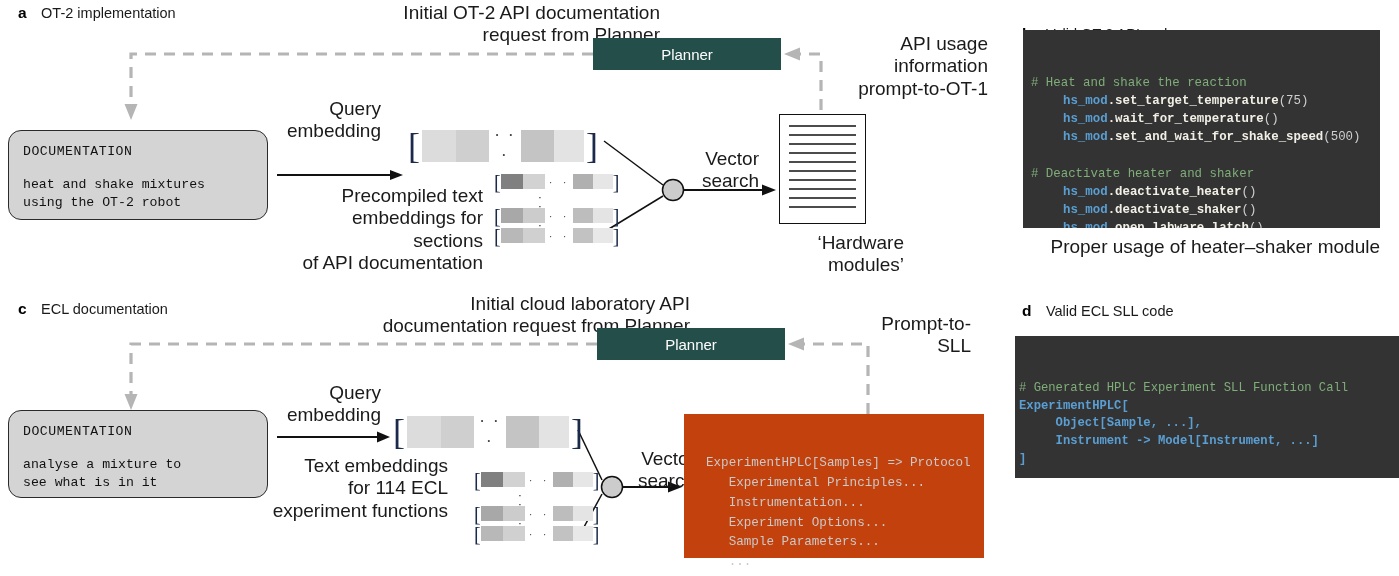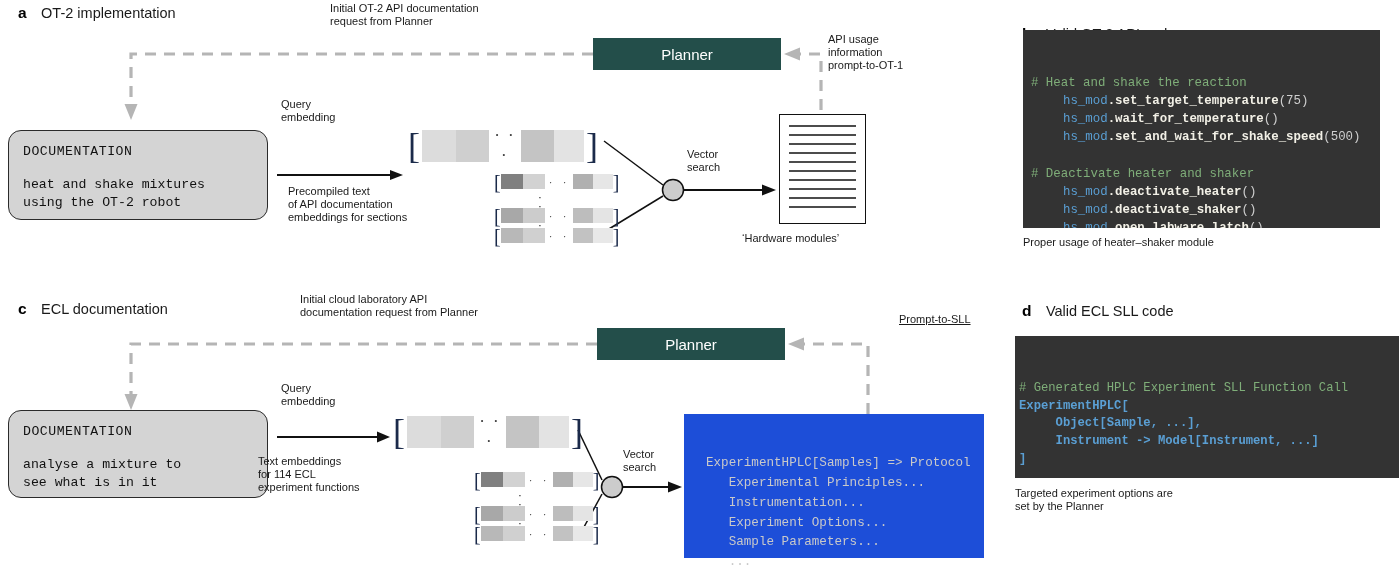--- a/index.html
+++ b/index.html
@@ -2,37 +2,37 @@
 <html><head>
 <meta charset="utf-8">
 <style>
   html,body{margin:0;padding:0;background:#ffffff;}
   body{width:1399px;height:576px;position:relative;overflow:hidden;
        font-family:"Liberation Sans", sans-serif;color:#1a1a1a;}
   .fig{position:absolute;inset:0;}
   .abs{position:absolute;}
   .panel-letter{font-weight:bold;font-size:15.5px;color:#000;}
   .panel-title{font-size:14.5px;color:#1a1a1a;}
-  .cap{font-size:11px;color:#1a1a1a;text-align:left;line-height:1.18;}
+  .cap{font-size:19px;color:#1a1a1a;text-align:right;line-height:1.18;}
   .planner{background:#234E4A;color:#ffffff;font-size:15px;
            display:flex;align-items:center;justify-content:center;}
   .docbox{background:#d4d4d4;border:1.4px solid #2b2b2b;border-radius:13px;
           font-family:"Liberation Mono", monospace;font-size:13.2px;color:#111;
           box-sizing:border-box;padding:12px 14px 10px 14px;line-height:1.42;}
   .doclabel{letter-spacing:.5px;}
   .docbody{margin-top:14px;}
   .codebox{background:#333333;box-sizing:border-box;
            font-family:"Liberation Mono", monospace;font-size:12.4px;
            line-height:1.46;white-space:pre;overflow:hidden;}
   .cmt{color:#7fae79;margin-top:36px;}
-  .mod{color:#5a9fd4;font-weight:normal;padding-left:32px;}
+  .mod{color:#5a9fd4;font-weight:bold;padding-left:32px;}
   .fn{color:#f2f0e6;font-weight:bold;}
   .pun{color:#cfcfcf;}
   .kw{color:#5a9fd4;font-weight:bold;}
-  .darkdoc{background:#1d4ed8;box-sizing:border-box;padding:20px 0 0 22px;
+  .darkdoc{background:#c2410c;box-sizing:border-box;padding:20px 0 0 22px;
            font-family:"Liberation Mono", monospace;font-size:12.6px;
            line-height:1.58;color:#c9c9c9;white-space:pre;}
   svg{position:absolute;left:0;top:0;overflow:visible;}
   .vecbracket{font-family:"Liberation Serif",serif;color:#1b2a4a;}
   .dotrow{font-family:"Liberation Serif",serif;color:#3a3a3a;letter-spacing:2px;}
 </style>
 </head>
 <body>
 
 <div class="fig">
@@ -91,22 +91,22 @@
     <span style="display:inline-block;width:36px;height:32px;background:#dcdcdc;"></span>
     <span style="display:inline-block;width:34px;height:32px;background:#cfcfcf;"></span>
     <span class="dotrow" style="width:34px;text-align:center;font-size:17px;">· · ·</span>
     <span style="display:inline-block;width:34px;height:32px;background:#c4c4c4;"></span>
     <span style="display:inline-block;width:32px;height:32px;background:#e3e3e3;"></span>
     <span class="vecbracket" style="font-size:36px;line-height:0;margin-left:2px;">]</span>
   </div>
 
   <div class="abs cap" style="left:288px;top:185px;width:195px;">
     <div>Precompiled text</div>
+    <div>embeddings for sections</div>
     <div>of API documentation</div>
-    <div>embeddings for sections</div>
   </div>
 
   <div class="abs" style="left:494px;top:174px;display:flex;align-items:center;">
     <span class="vecbracket" style="font-size:20px;line-height:0;">[</span>
     <span style="display:inline-block;width:22px;height:15px;background:#808080;"></span>
     <span style="display:inline-block;width:22px;height:15px;background:#d2d2d2;"></span>
     <span class="dotrow" style="width:14px;text-align:center;font-size:11px;">·</span>
     <span class="dotrow" style="width:14px;text-align:center;font-size:11px;">·</span>
     <span style="display:inline-block;width:20px;height:15px;background:#b0b0b0;"></span>
     <span style="display:inline-block;width:20px;height:15px;background:#e6e6e6;"></span>
@@ -200,21 +200,21 @@
     <line x1="578" y1="538" x2="602" y2="494" stroke="#111" stroke-width="1.5"></line>
     <circle cx="612" cy="487" r="10.5" fill="#cccccc" stroke="#111" stroke-width="1.5"></circle>
     <line x1="623" y1="487" x2="670" y2="487" stroke="#111" stroke-width="1.8"></line>
     <polygon points="682,487 668,481.5 668,492.5" fill="#111"></polygon>
   </svg>
 
   <div class="abs planner" style="left:597px;top:328px;width:188px;height:32px;">
     <span>Planner</span>
   </div>
 
-  <div class="abs cap" style="left:899px;top:313px;width:120px;text-decoration:underline;">Prompt-to-SLL</div>
+  <div class="abs cap" style="left:851px;top:313px;width:120px;">Prompt-to-SLL</div>
 
   <div class="abs docbox" style="left:8px;top:410px;width:260px;height:88px;">
     <div class="doclabel">DOCUMENTATION</div>
     <div class="docbody">analyse a mixture to</div>
     <div>see what is in it</div>
   </div>
 
   <div class="abs cap" style="left:281px;top:382px;width:100px;">
     <div>Query</div>
     <div>embedding</div>
@@ -288,18 +288,14 @@
   </div>
 
   <div class="abs codebox" style="left:1015px;top:336px;width:430px;height:142px;padding:26px 0 0 4px;font-size:12.2px;">
 <span class="cmt"># Generated HPLC Experiment SLL Function Call</span>
 <span class="kw">ExperimentHPLC[</span>
 <span class="kw">     Object[Sample, ...],</span>
 <span class="kw">     Instrument -&gt; Model[Instrument, ...]</span>
 <span class="kw">]</span>
   </div>
 
-  <div class="abs cap" style="left:1015px;top:487px;width:374px;">
-    <div>Targeted experiment options are</div>
-    <div>set by the Planner</div>
-  </div>
 
 </div>
 
 </body></html>

